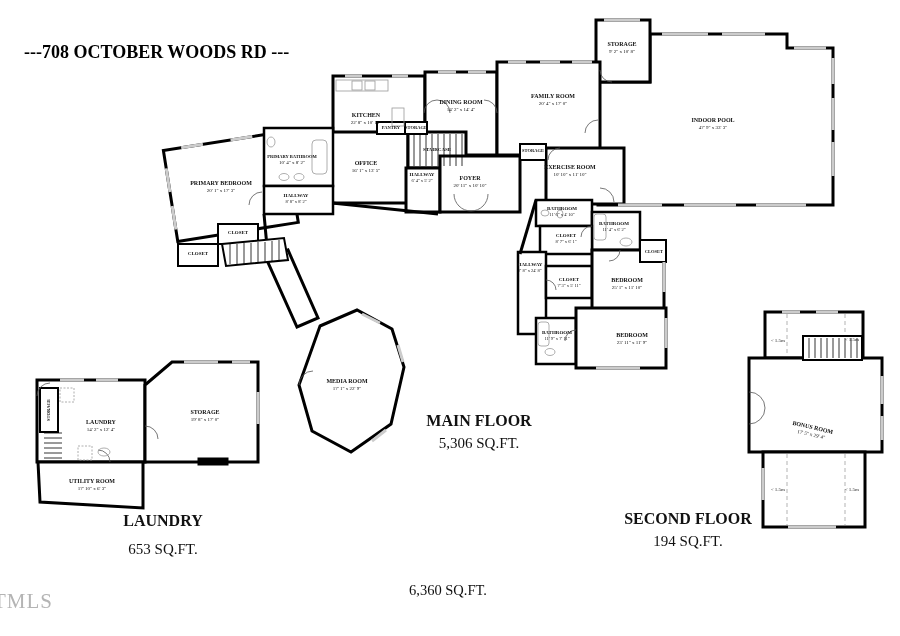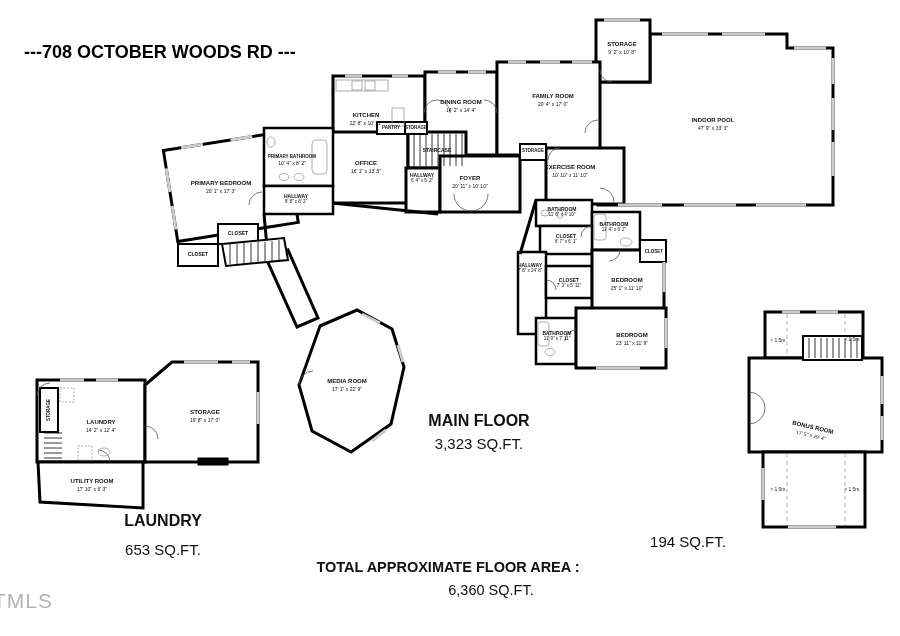--- a/index.html
+++ b/index.html
@@ -1,32 +1,32 @@
 <!DOCTYPE html>
 <html><head>
 <meta charset="utf-8">
 <style>
   html,body{margin:0;padding:0;background:#fff;}
   #plan{position:relative;width:900px;height:636px;background:#fff;overflow:hidden;
-        font-family:Liberation Sans, sans-serif;color:#111;}
+        font-family:Liberation Serif, serif;color:#111;}
   #plan svg{position:absolute;left:0;top:0;}
   #title{position:absolute;left:24px;top:42px;font-size:18px;font-weight:700;color:#000;white-space:nowrap;}
   #watermark{position:absolute;left:-7px;top:589px;font-size:21px;color:#b4b4b4;letter-spacing:1px;}
   .room-label{position:absolute;transform:translate(-50%,-50%);text-align:center;z-index:3;white-space:nowrap;}
   .rn{display:block;font-size:6px;font-weight:700;line-height:1.25;}
   .rd{display:block;font-size:5px;line-height:1.2;}
   .tiny .rn{font-size:5px;}
   .tiny .rd{font-size:4.5px;}
   .micro .rn{font-size:4.5px;}
   .vert{transform:translate(-50%,-50%) rotate(-90deg);}
   .tilt{transform:translate(-50%,-50%) rotate(13deg);}
   .floor-title{position:absolute;transform:translate(-50%,-50%);font-size:16px;font-weight:700;white-space:nowrap;z-index:3;}
   .floor-area{position:absolute;transform:translate(-50%,-50%);font-size:15px;white-space:nowrap;z-index:3;}
   .total-title{font-size:14.5px;}
-  .total-area{font-size:14.5px;margin-left:43px;}
+  .total-area{font-size:14.5px;}
   .hm{position:absolute;transform:translate(-50%,-50%);font-size:5px;color:#222;white-space:nowrap;z-index:3;}
   .hm .arr{font-size:5px;margin-right:1px;}
 </style>
 </head>
 <body>
 
 <div id="plan">
 
 <svg width="900" height="636" viewBox="0 0 900 636">
 
@@ -285,20 +285,20 @@
 <div class="room-label tilt" style="left:812px;top:431px">
       <span class="rn">BONUS ROOM</span>
       <span class="rd">17' 5" x 29' 4"</span>
     </div>
 <div class="hm" style="left:778px;top:340px"><span class="arr">&lt;</span><span>1.5m</span></div>
 <div class="hm" style="left:852px;top:339px"><span class="arr">&lt;</span><span>1.5m</span></div>
 <div class="hm" style="left:778px;top:489px"><span class="arr">&lt;</span><span>1.5m</span></div>
 <div class="hm" style="left:852px;top:489px"><span class="arr">&lt;</span><span>1.5m</span></div>
 
 <div class="floor-title" style="left:479px;top:421px">MAIN FLOOR</div>
-<div class="floor-area" style="left:479px;top:443px">3,323 SQ.FT.</div>
+<div class="floor-area" style="left:479px;top:443px">5,306 SQ.FT.</div>
 <div class="floor-title" style="left:163px;top:521px">LAUNDRY</div>
 <div class="floor-area" style="left:163px;top:549px">653 SQ.FT.</div>
+<div class="floor-title" style="left:688px;top:519px">SECOND FLOOR</div>
 <div class="floor-area" style="left:688px;top:541px">194 SQ.FT.</div>
-<div class="floor-title total-title" style="left:448px;top:567px">TOTAL APPROXIMATE FLOOR AREA :</div>
 <div class="floor-area total-area" style="left:448px;top:590px">6,360 SQ.FT.</div>
 
 </div>
 
 </body></html>

